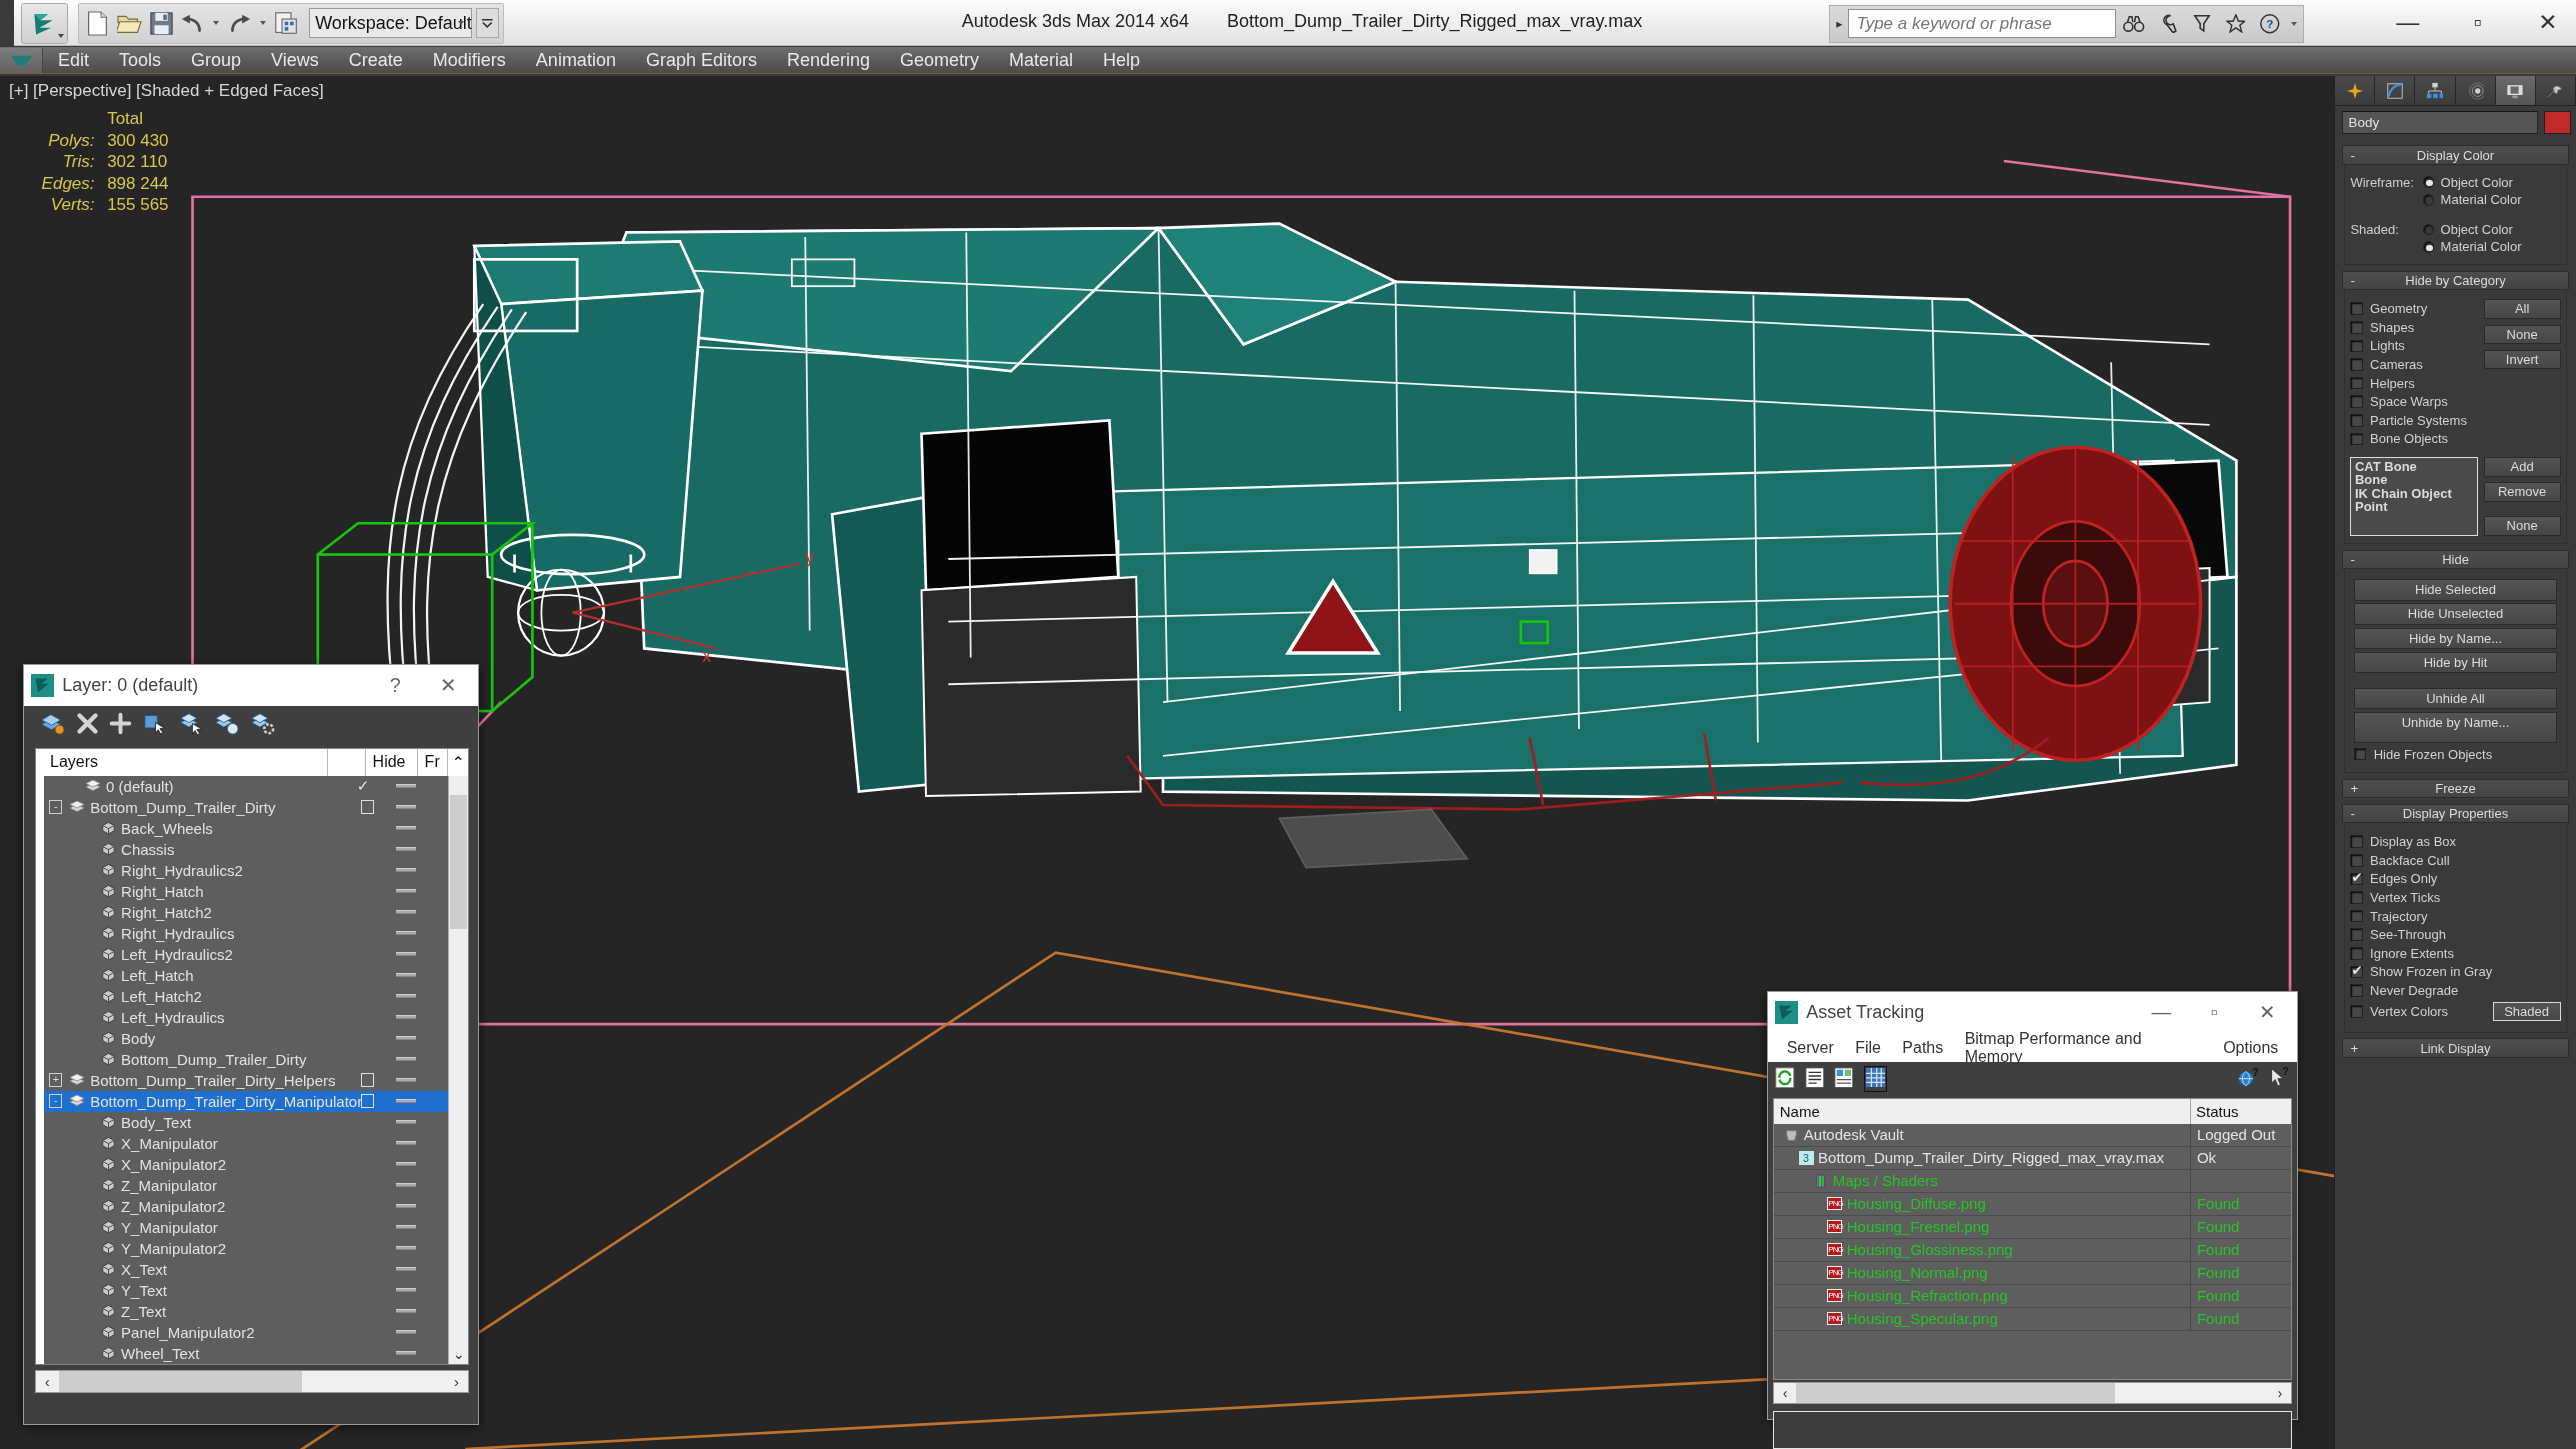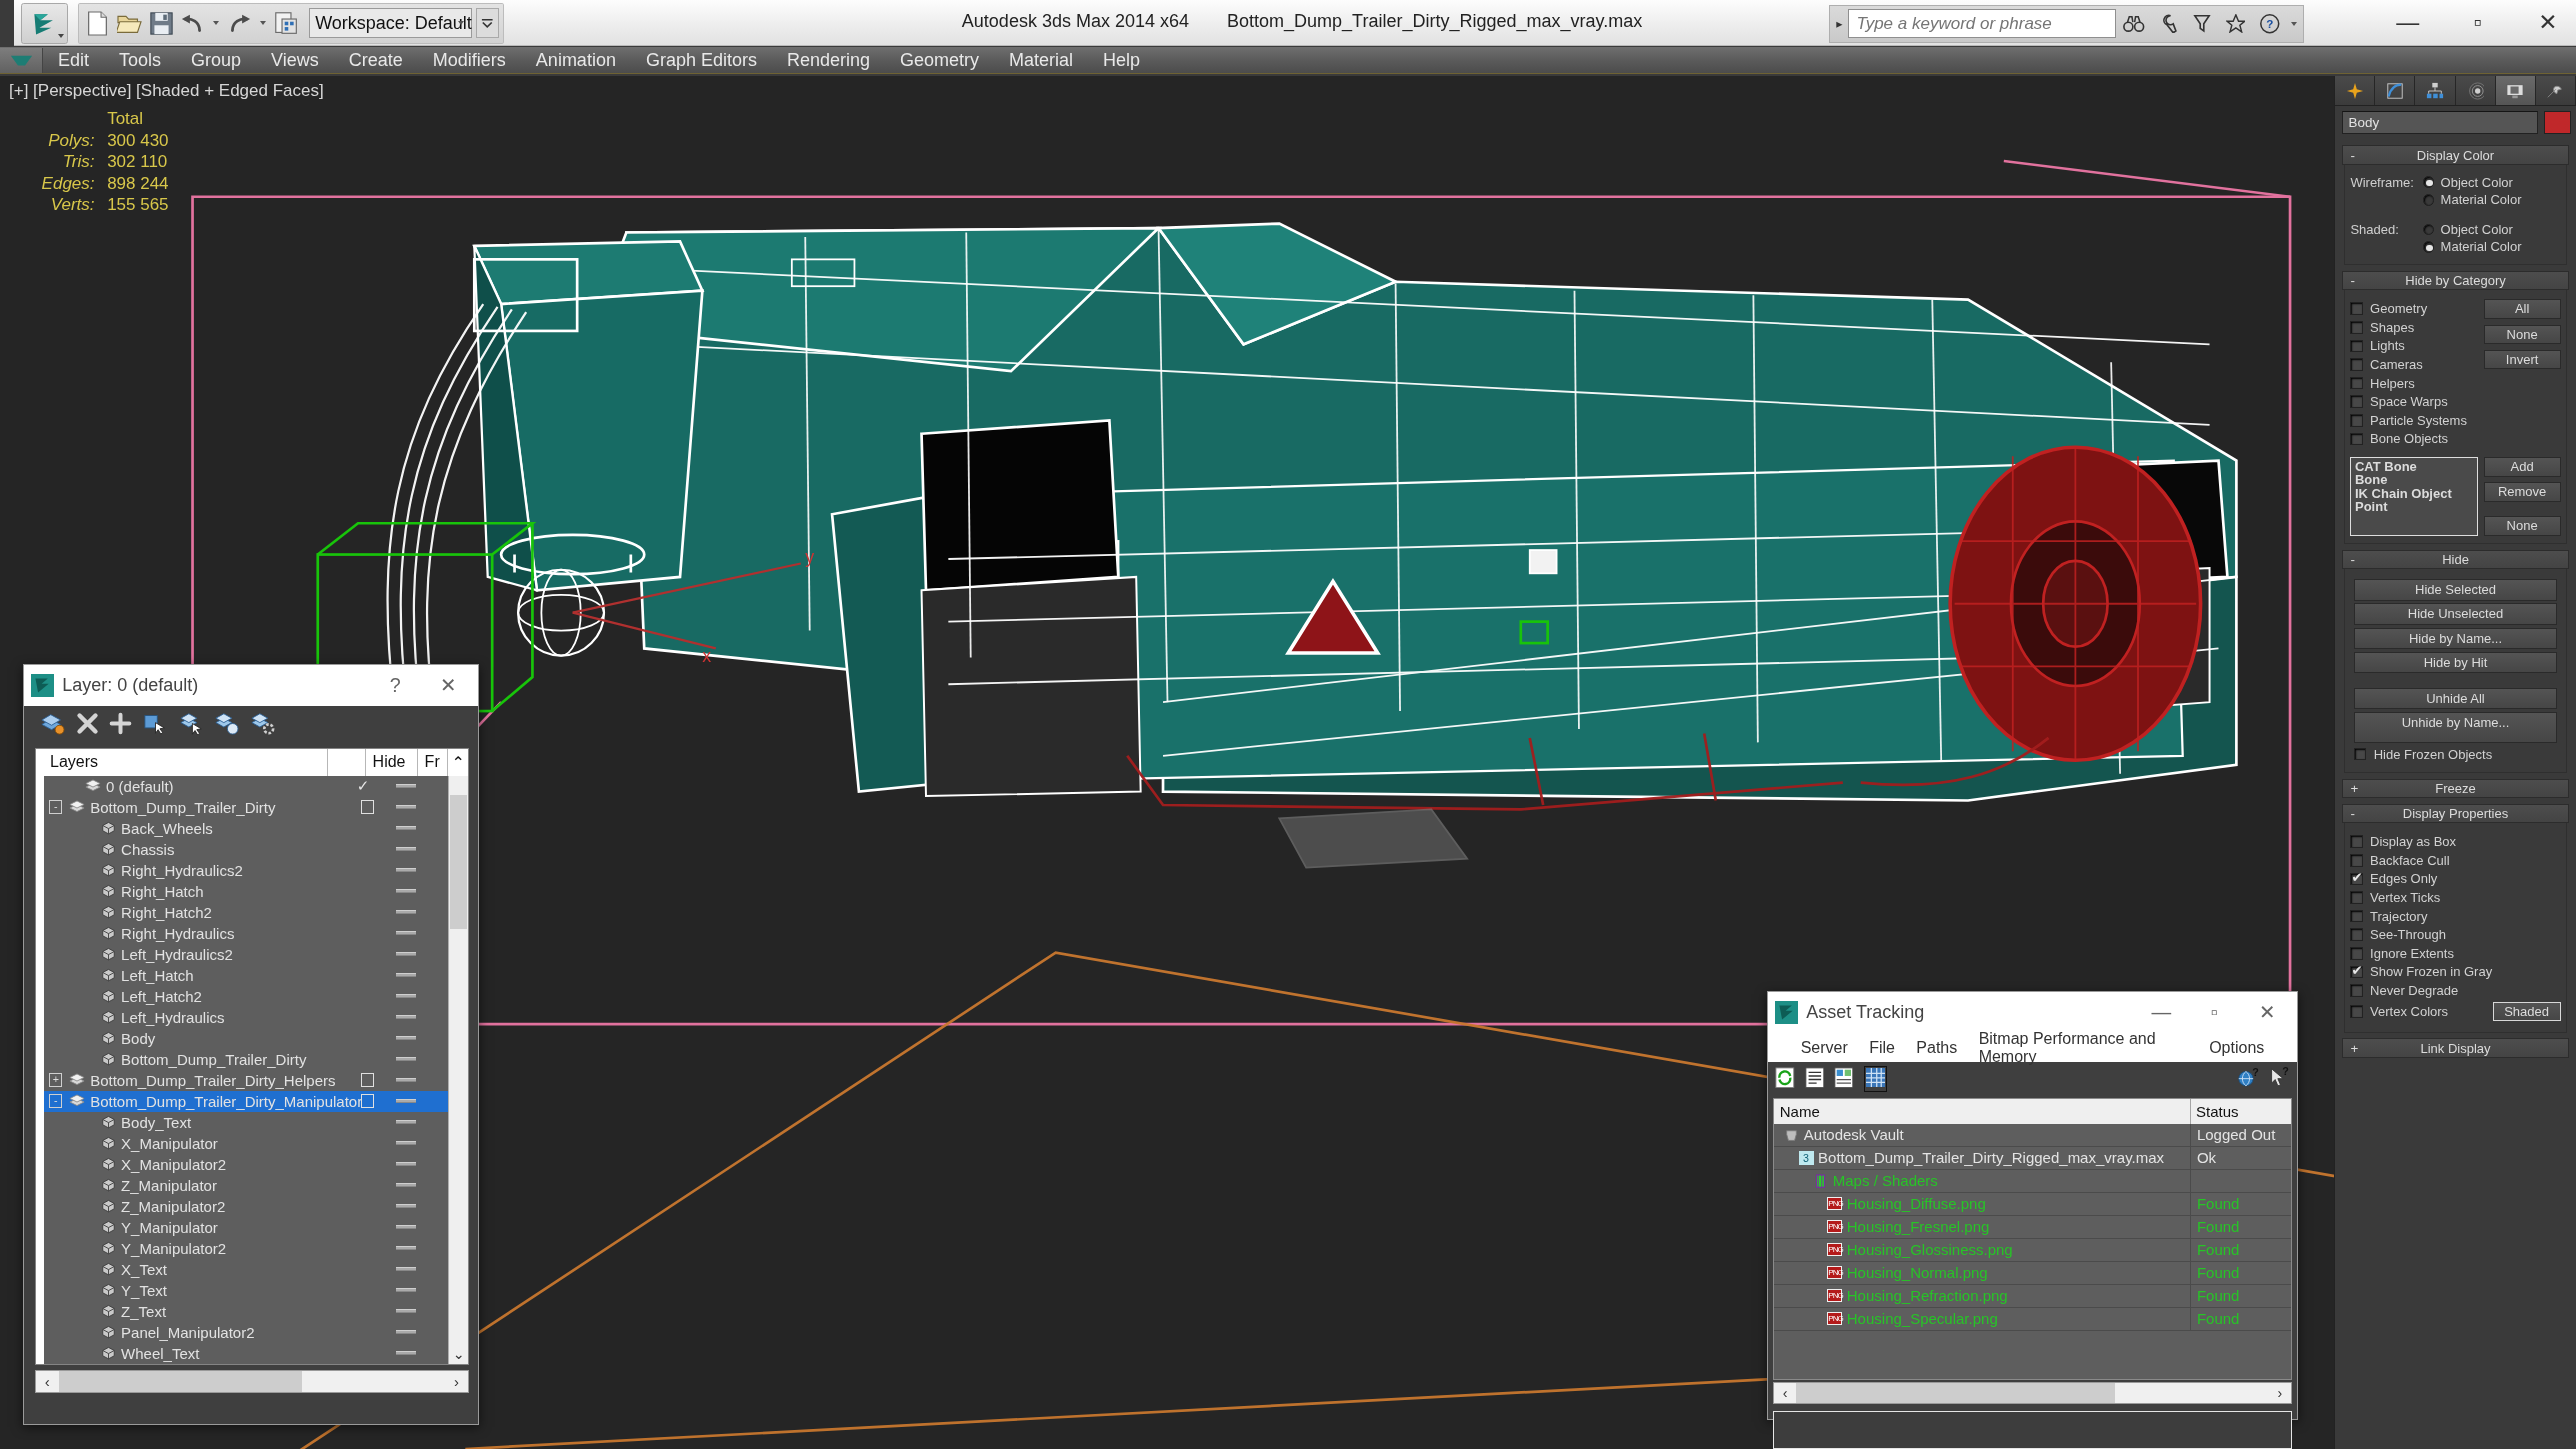--- a/index.html
+++ b/index.html
@@ -119,21 +119,21 @@
   .listbox{background:#4a4a4a;border:0.9px solid #dedede;color:#dcdcdc;font-size:13px;
       padding:1.8px 3.6px;line-height:13.4px;font-weight:bold;}
 
   
   .dlg{position:absolute;background:#3f3f3f;border:0.9px solid #9a9a9a;
        box-shadow:0 2.7px 10.7px rgba(0,0,0,.6);}
   .dlg-title{height:41px;background:#fff;display:flex;align-items:center;padding:0 7.2px;gap:8px;}
   .dlg-title .t{font-size:18px;color:#444;flex:1;}
   .dlg-title .b{width:45px;height:39px;display:flex;align-items:center;justify-content:center;
       font-size:19.7px;color:#666;}
-  .dlg-menu{height:29px;background:#fff;display:flex;align-items:center;padding:0 22px;gap:0;}
+  .dlg-menu{height:29px;background:#fff;display:flex;align-items:center;padding:0 8px;gap:0;}
   .dlg-menu .m{font-size:16px;color:#333;padding:0 10.7px;}
 
   
   #layerdlg{left:23px;top:664px;width:456px;height:761px;}
   #ld-toolbar{height:38px;background:#3f3f3f;display:flex;align-items:center;gap:10.7px;padding:0 16px;}
   #ld-list-outer{margin:3.6px 9px 0 10.7px;height:617px;background:#fff;border:0.9px solid #848484;
       display:flex;flex-direction:column;padding-left:8px;}
   #ld-hdr{height:27px;background:#fff;display:flex;align-items:stretch;font-size:16px;color:#111;}
   #ld-hdr .c{border-right:0.9px solid #b7b7b7;display:flex;align-items:center;padding:0 6.3px;}
   #ld-rows{flex:1;background:#5e5e5e;overflow:hidden;position:relative;}

